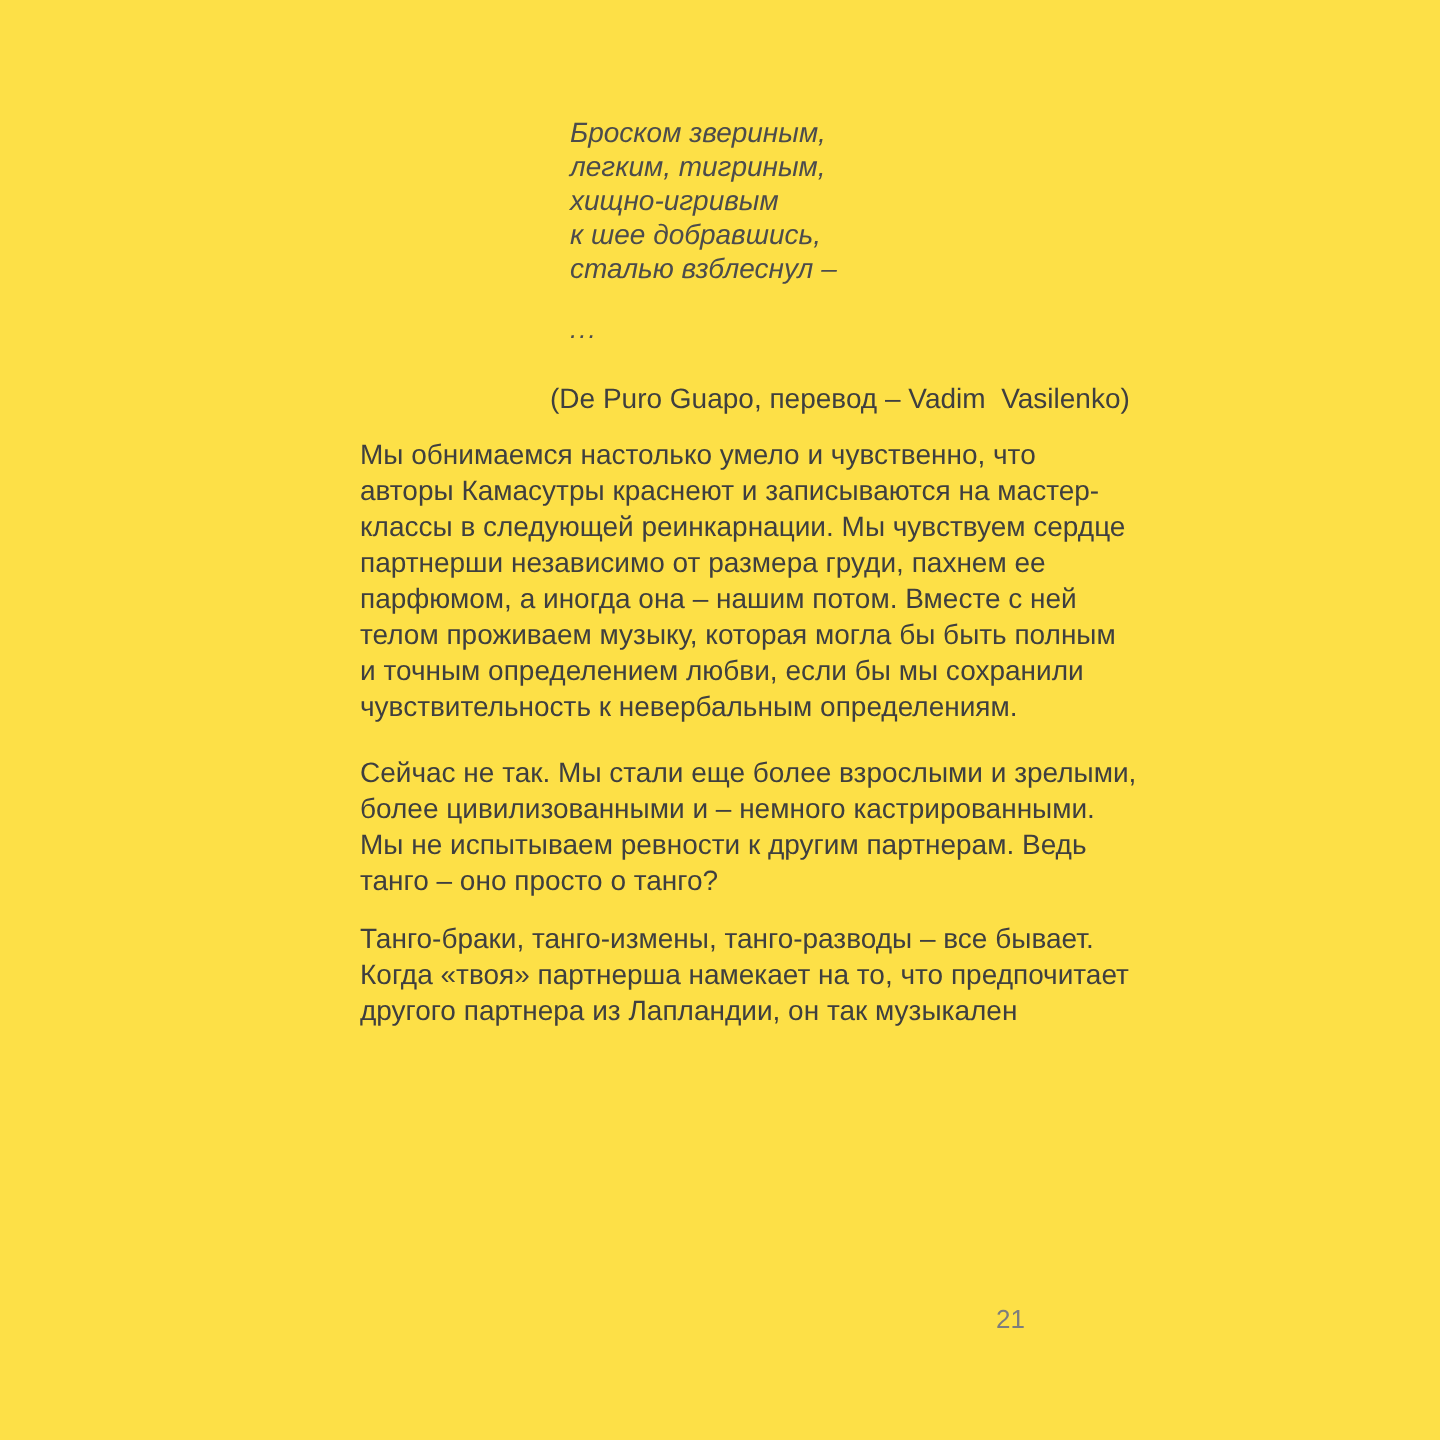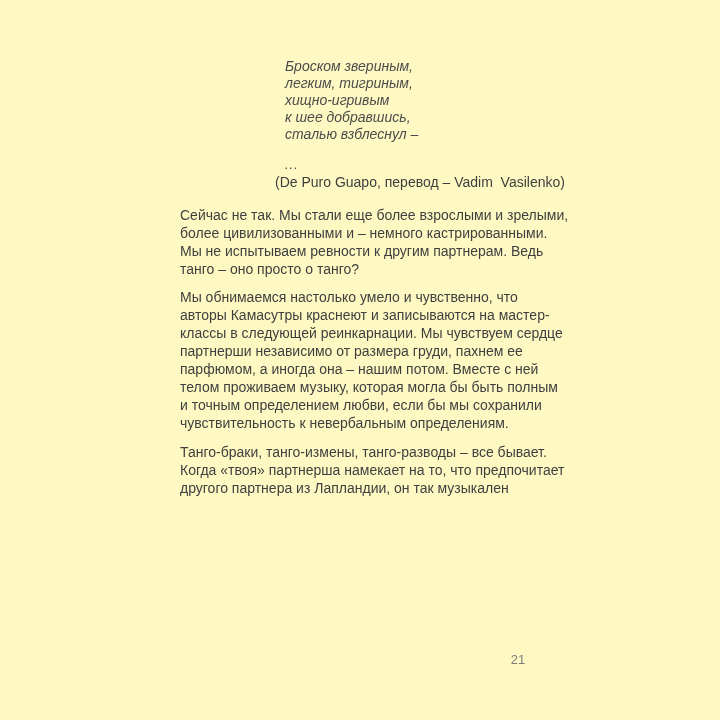--- a/index.html
+++ b/index.html
@@ -4,21 +4,21 @@
 <style>
   html, body {
     margin: 0;
     padding: 0;
     background: #ffffff;
   }
   .page {
     position: relative;
     width: 720px;
     height: 720px;
-    background: #fef9c3;
+    background: #fde047;
     font-family: "Liberation Sans", "DejaVu Sans", sans-serif;
     overflow: hidden;
   }
   .content {
     position: absolute;
     left: 180px;
     top: 58px;
     width: 380px;
     color: #3f3f3f;
     font-size: 14px;
@@ -33,40 +33,40 @@
     white-space: pre;
     margin-bottom: 13px;
   }
   .ellipsis {
     line-height: 17px;
     font-size: 13px;
     letter-spacing: 1px;
   }
   .attribution {
     margin-left: 95px;
-    margin-top: 1px;
+    margin-top: 18px;
     line-height: 17px;
     white-space: pre;
     color: #3f3f3f;
     text-align: center;
   }
   .para {
     line-height: 18px;
     white-space: pre;
   }
   .para-1 { margin-top: 15px; }
   .para-2 { margin-top: 10px; }
   .para-3 { margin-top: 8px; }
   .para-4 { margin-top: 11px; }
   .page-number {
     position: absolute;
     left: 498px;
     top: 652px;
     width: 40px;
-    text-align: center;
+    text-align: left;
     font-size: 13px;
     color: #7d7d7d;
   }
 </style>
 </head>
 <body>
 
 <div class="page">
   <div class="content">
 
@@ -74,33 +74,33 @@
       <div class="stanza">Броском звериным,
 легким, тигриным,
 хищно-игривым
 к шее добравшись,
 сталью взблеснул –</div>
       <div class="ellipsis">...</div>
     </div>
 
     <div class="attribution">(De Puro Guapo, перевод – Vadim  Vasilenko)</div>
 
-    <div class="para para-1">Сейчас не так. Мы стали еще более взрослыми и зрелыми,
-более цивилизованными и – немного кастрированными.
-Мы не испытываем ревности к другим партнерам. Ведь
-танго – оно просто о танго?</div>
-
     <div class="para para-2">Мы обнимаемся настолько умело и чувственно, что
 авторы Камасутры краснеют и записываются на мастер-
 классы в следующей реинкарнации. Мы чувствуем сердце
 партнерши независимо от размера груди, пахнем ее
 парфюмом, а иногда она – нашим потом. Вместе с ней
 телом проживаем музыку, которая могла бы быть полным
 и точным определением любви, если бы мы сохранили
 чувствительность к невербальным определениям.</div>
+
+    <div class="para para-1">Сейчас не так. Мы стали еще более взрослыми и зрелыми,
+более цивилизованными и – немного кастрированными.
+Мы не испытываем ревности к другим партнерам. Ведь
+танго – оно просто о танго?</div>
 
 
     <div class="para para-4">Танго-браки, танго-измены, танго-разводы – все бывает.
 Когда «твоя» партнерша намекает на то, что предпочитает
 другого партнера из Лапландии, он так музыкален</div>
 
   </div>
 
   <div class="page-number">21</div>
 </div>

